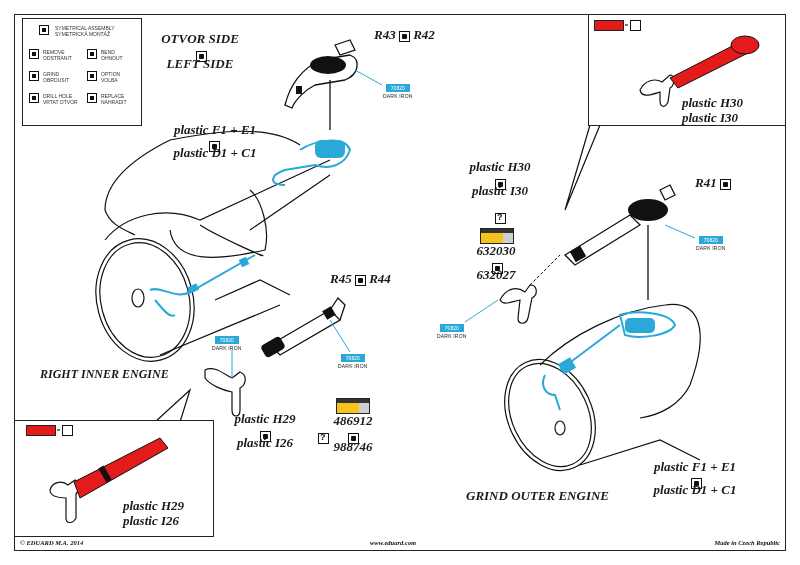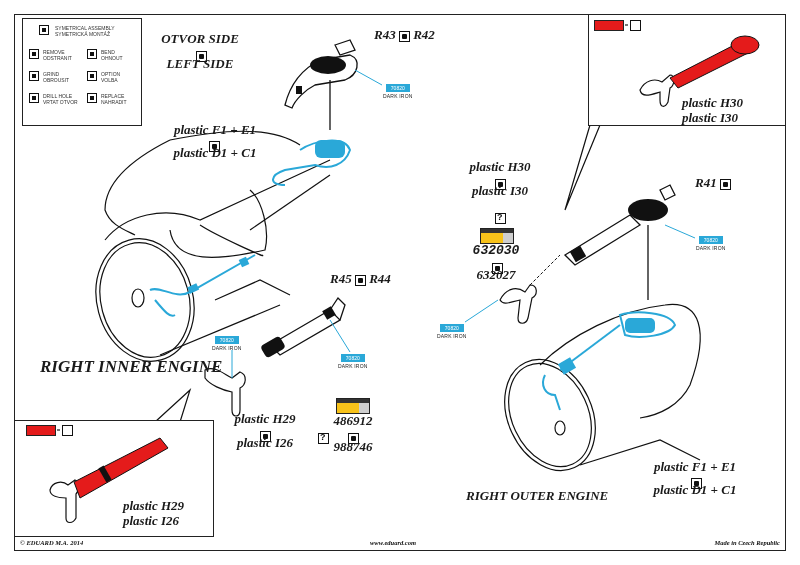--- a/index.html
+++ b/index.html
@@ -184,21 +184,21 @@
   <ellipse cx="125" cy="15" rx="14" ry="9" fill="#e41b1b" stroke="#111" stroke-width="1"></ellipse>
 </svg>
 <div class="abs ital lbl" style="left:682px; top:96px;">plastic H30</div>
 <div class="abs ital lbl" style="left:682px; top:111px;">plastic I30</div>
 
 <div class="abs ital lbl center" style="left:455px; top:160px; width:90px;">plastic H30</div>
 <div class="abs" style="left:495px; top:174px;"><span class="sym"></span></div>
 <div class="abs ital lbl center" style="left:455px; top:184px; width:90px;">plastic I30</div>
 <div class="abs" style="left:495px; top:208px;"><span class="sym q"></span></div>
 <div class="paint" style="left:480px; top:228px;"></div>
-<div class="abs ital lbl center" style="left:470px; top:244px; width:52px;font-family:Liberation Mono, monospace;">632030</div>
+<div class="abs ital lbl center" style="left:470px; top:244px; width:52px;">632030</div>
 <div class="abs" style="left:492px; top:258px;"><span class="sym"></span></div>
 <div class="abs ital lbl center" style="left:470px; top:268px; width:52px;text-align:center;">632027</div>
 
 <div class="abs ital lbl" style="left:656px; top:176px;margin-left:39px;">
   <span>R41</span>
   <span class="sym"></span>
 </div>
 <div class="colortag" style="left:696px; top:236px;">
   <span class="chip">70820</span>
   <span class="name">DARK IRON</span>
@@ -215,21 +215,21 @@
 </div>
 <div class="colortag" style="left:338px; top:354px;">
   <span class="chip">70820</span>
   <span class="name">DARK IRON</span>
 </div>
 <div class="colortag" style="left:437px; top:324px;">
   <span class="chip">70820</span>
   <span class="name">DARK IRON</span>
 </div>
 
-<div class="abs ital" style="left:40px; top:357px; font-size:17px;">RIGHT INNER ENGINE</div>
+<div class="abs ital" style="left:40px; top:367px; font-size:12px;">RIGHT INNER ENGINE</div>
 
 <div class="abs ital lbl center" style="left:225px; top:412px; width:80px;">plastic H29</div>
 <div class="abs" style="left:260px; top:426px;"><span class="sym"></span></div>
 <div class="abs ital lbl center" style="left:225px; top:436px; width:80px;">plastic I26</div>
 <div class="abs" style="left:318px; top:428px;"><span class="sym q"></span></div>
 <div class="paint" style="left:336px; top:398px;"></div>
 <div class="abs ital lbl center" style="left:327px; top:414px; width:52px;">486912</div>
 <div class="abs" style="left:348px; top:428px;"><span class="sym"></span></div>
 <div class="abs ital lbl center" style="left:327px; top:440px; width:52px;">988746</div>
 
@@ -238,21 +238,21 @@
 <div class="eqdash" style="left:57px; top:429px;"></div>
 <div class="eqsym" style="left:62px; top:425px;"></div>
 <svg class="abs" style="left:40px; top:430px;" width="150" height="95">
   <path d="M10 60 C 12 52, 22 50, 28 55 L 35 50 C 40 52, 40 60, 36 64 L 36 88 C 33 94, 26 94, 26 88 L 26 68 C 18 68, 10 66, 10 60 Z" fill="#fff" stroke="#111" stroke-width="1.2"></path>
   <path d="M34 52 L 120 8 L 128 18 L 40 68 Z" fill="#e41b1b" stroke="#111" stroke-width="1"></path>
   <rect x="62" y="36" width="6" height="16" fill="#111" transform="rotate(-30 65 44)"></rect>
 </svg>
 <div class="abs ital lbl" style="left:123px; top:499px;">plastic H29</div>
 <div class="abs ital lbl" style="left:123px; top:514px;">plastic I26</div>
 
-<div class="abs ital" style="left:466px; top:488px; font-size:13px;">RIGHT OUTER ENGINE</div>
+<div class="abs ital" style="left:466px; top:488px; font-size:13px;">GRIND OUTER ENGINE</div>
 <div class="abs ital lbl center" style="left:640px; top:460px; width:110px;">plastic F1 + E1</div>
 <div class="abs" style="left:691px; top:473px;"><span class="sym"></span></div>
 <div class="abs ital lbl center" style="left:640px; top:483px; width:110px;">plastic D1 + C1</div>
 
 <div class="footer">
   <span style="left:6px;">© EDUARD M.A. 2014</span>
   <span style="left:356px;">www.eduard.com</span>
   <span style="right:6px;">Made in Czech Republic</span>
 </div>
 

